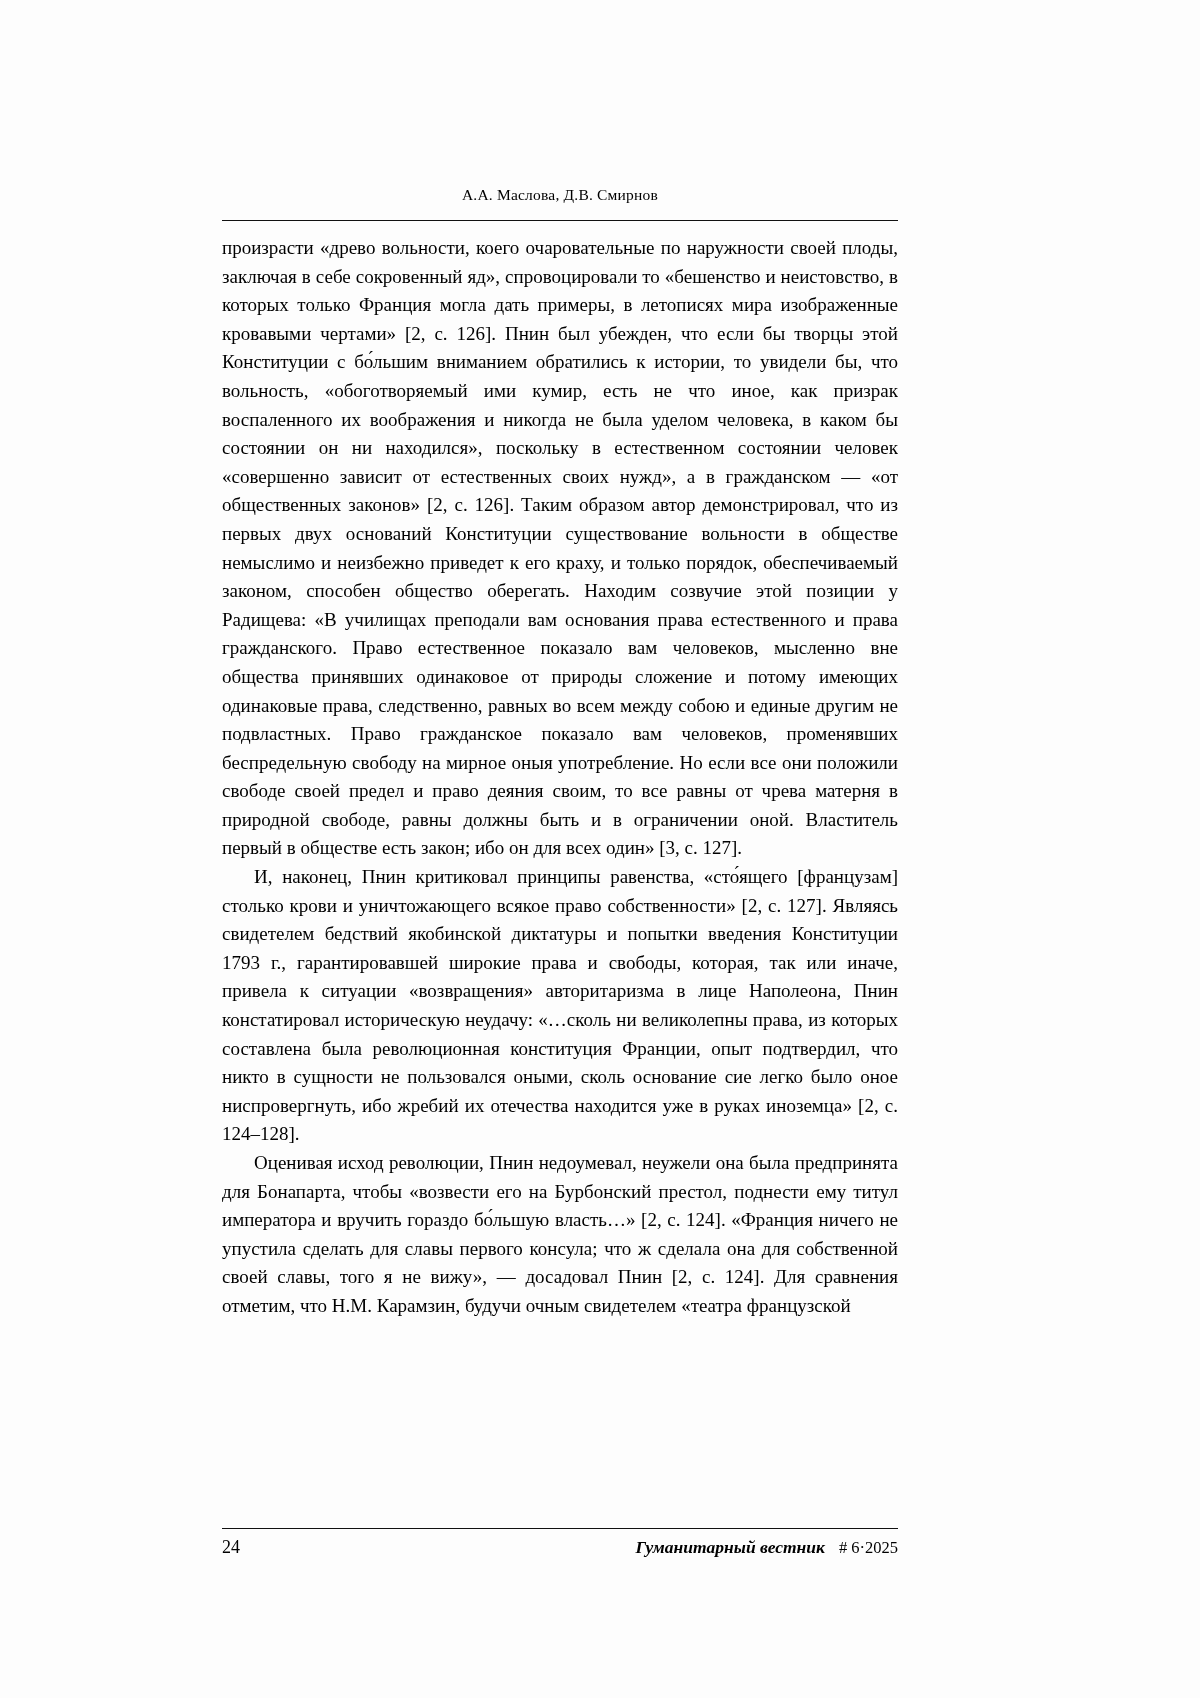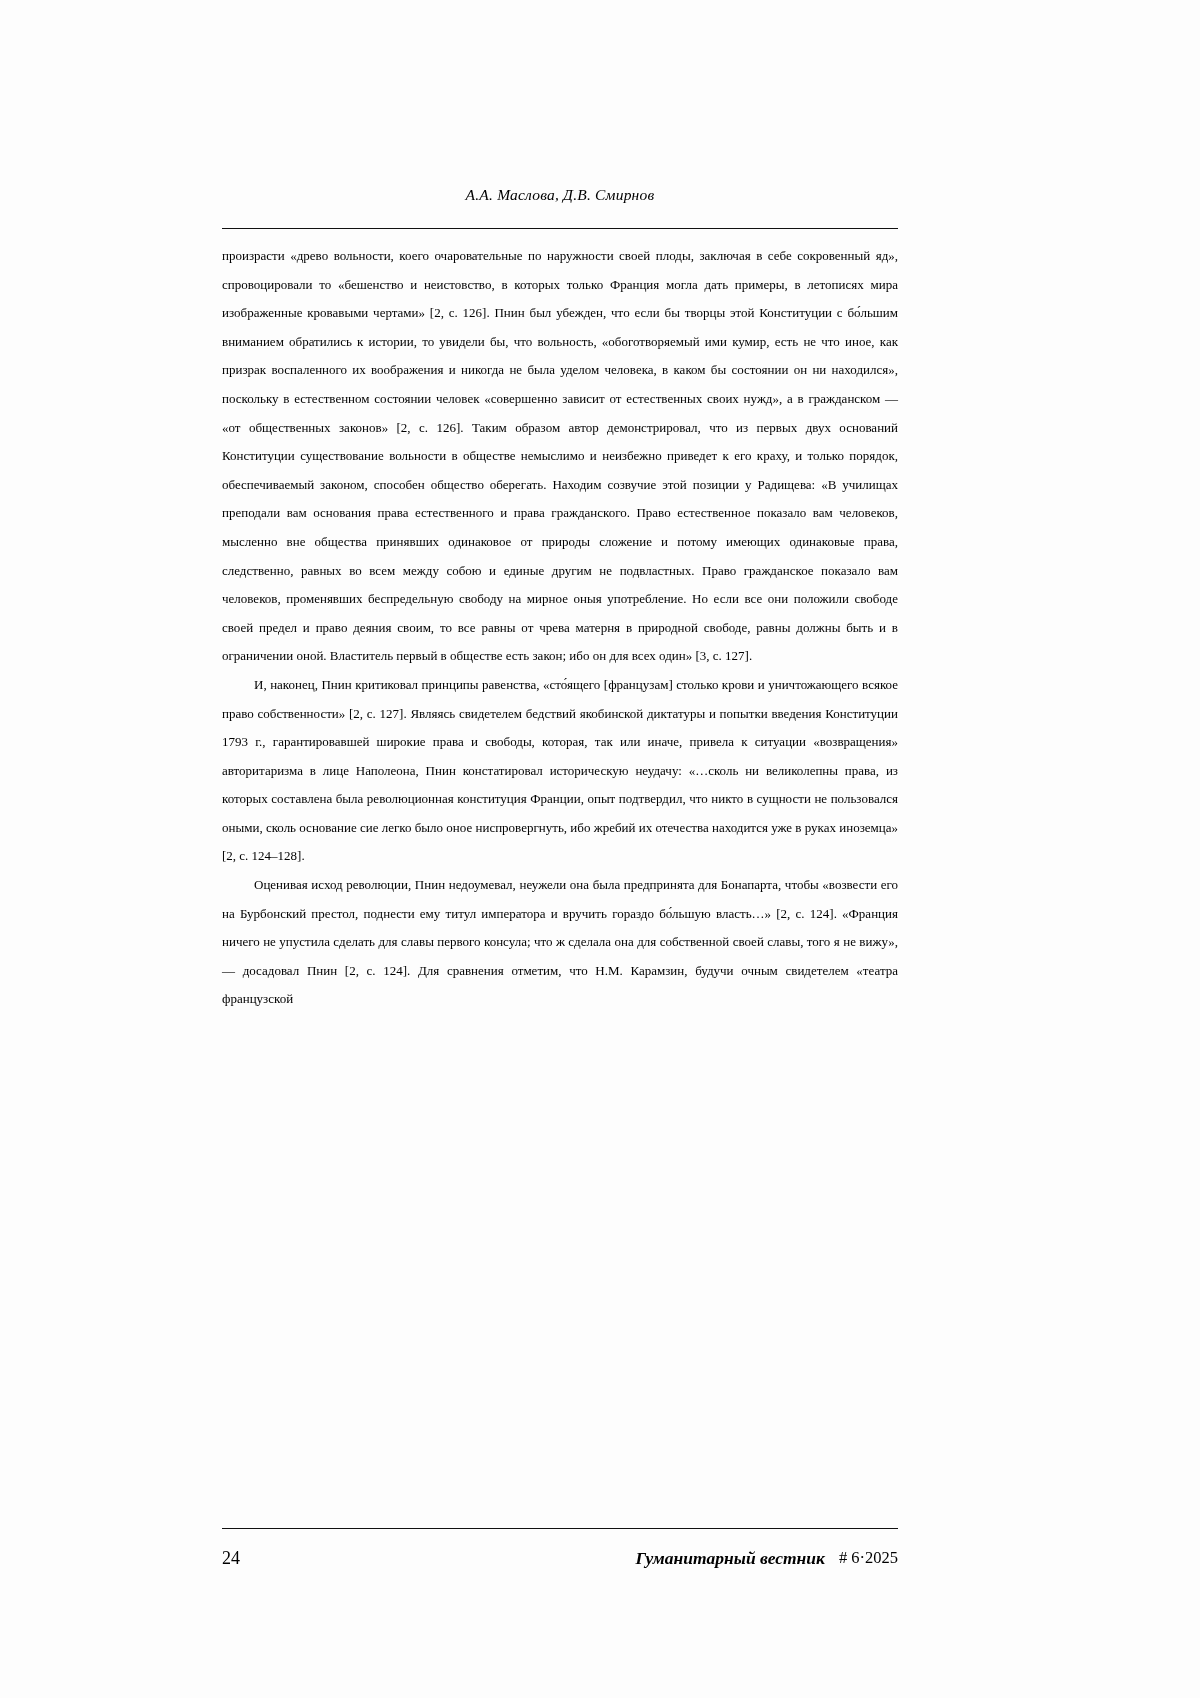--- a/index.html
+++ b/index.html
@@ -22,46 +22,45 @@
     background: #fdfdfd;
   }
   .content {
     position: absolute;
     left: 222px;
     top: 186px;
     width: 676px;
   }
   .running-head {
     font-family: "Liberation Serif", serif;
-    font-style: italic;
     font-size: 15.5px;
     text-align: center;
     letter-spacing: 0.2px;
-    padding-bottom: 24px;
+    padding-bottom: 16px;
     border-bottom: 1.2px solid #111;
     margin-bottom: 13px;
   }
   .body-text p {
     margin: 0;
-    font-size: 13px;
+    font-size: 19px;
     line-height: 28.6px;
     text-align: justify;
     text-justify: inter-word;
     hyphens: manual;
   }
   .body-text p.indent {
     text-indent: 32px;
   }
   .footer {
     position: absolute;
     left: 222px;
     top: 1528px;
     width: 676px;
     border-top: 1.2px solid #111;
-    padding-top: 19px;
+    padding-top: 8px;
     display: flex;
     align-items: baseline;
     justify-content: space-between;
     font-size: 17px;
   }
   .footer .pageno {
     font-family: "Liberation Serif", serif;
     font-size: 18px;
   }
   .footer .journal {
@@ -72,21 +71,21 @@
   }
   .footer .issue {
     font-family: "Liberation Serif", serif;
     font-size: 16.5px;
     margin-left: 14px;
     font-style: normal;
     font-weight: normal;
   }
   .footer-right {
     display: flex;
-    align-items: flex-start;
+    align-items: flex-end;
   }
 </style>
 </head>
 <body>
 
 <div class="page">
 
   <div class="content">
     <div class="running-head">А.А. Маслова, Д.В. Смирнов</div>
 

